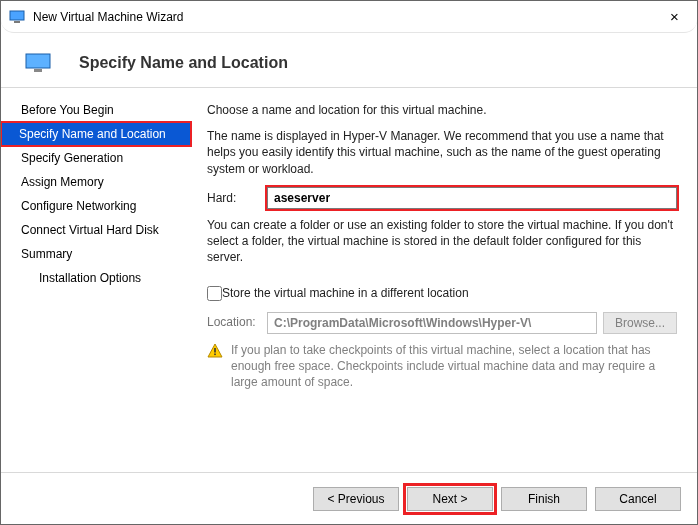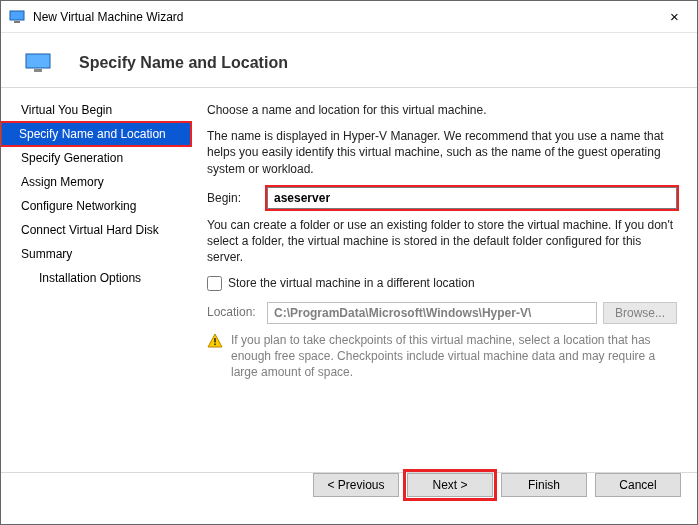--- a/index.html
+++ b/index.html
@@ -1,43 +1,43 @@
 <!DOCTYPE html>
 <html><head>
 <meta charset="utf-8">
 <style>
   * { box-sizing: border-box; }
   body { margin:0; padding:0; background:#fff; font-family: "Segoe UI", Tahoma, sans-serif; font-size:12px; color:#000; }
   .window { width:698px; height:525px; border:1px solid #666; display:flex; flex-direction:column; position:relative; }
-  .titlebar { height:32px; display:flex; align-items:center; border-bottom:1px solid #e5e5e5; }
+  .titlebar { height:32px; display:flex; align-items:center; border-bottom:1px solid #e5e5e5;border-radius:13px; }
   .titlebar .icon { width:16px; height:16px; margin:0 8px; display:inline-block; }
   .titlebar .title { flex:1; font-size:12px; }
   .titlebar .close { width:45px; text-align:center; font-size:15px; font-family: Arial, sans-serif; cursor:default; }
   .header { display:flex; align-items:center; padding:20px 0 14px 24px; border-bottom:1px solid #d9d9d9; }
   .header .bigicon { width:26px; height:20px; margin-right:28px; }
   .header h1 { margin:0; font-size:16px; font-weight:700; color:#333; }
   .body { flex:1; display:flex; overflow:hidden; }
   .sidebar { width:190px; padding-top:10px; }
   .step { padding:5px 0 5px 20px; color:#000; cursor:default; font-size:12px; }
   .step.indent { padding-left:38px; }
   .step.active { background:#0a58d4; color:#fff; outline:2px solid #ec2125; outline-offset:-1px; padding-left:18px; }
   .content { flex:1; padding:14px 20px 8px 16px; font-size:12px; color:#222; line-height:1.35; overflow:hidden; }
   .content p { margin:0 0 10px 0; }
   .row { display:flex; align-items:center; margin-bottom:8px; }
   .row label { width:60px; }
   .row input[type=text] { flex:1; border:1px solid #7a7a7a; height:22px; padding:0 6px; font-family:inherit; font-size:12px;font-weight:bold; }
   .row.name-row input { outline:2px solid #ec2125; outline-offset:0; }
-  .check { display:flex; align-items:center; gap:6px; margin:10px 0 10px 0; }
+  .check { display:flex; align-items:center; margin:20px 0 10px 0; }
   .check input { width:15px; height:15px; margin:0; }
   .row.loc label { color:#737373; }
   .row.loc input { color:#808080; border:1px solid #bfbfbf; background:#fff; }
   .browse { width:74px; height:22px; margin-left:6px; border:1px solid #c9c9c9; background:#e8e8e8; color:#808080; text-align:center; line-height:20px; font-size:12px; }
   .warn { display:flex; gap:8px; color:#808080; margin-top:8px; }
   .warn .wicon { flex:0 0 16px; margin-top:1px; }
-  .footer { height:52px; border-top:1px solid #d9d9d9; display:flex; align-items:flex-start; justify-content:flex-end; padding:0 16px; gap:8px; }
+  .footer { height:52px; border-top:1px solid #d9d9d9; display:flex; align-items:center; justify-content:flex-end; padding:0 16px; gap:8px; }
   .btn { width:86px; height:24px; border:1px solid #adadad; background:#e1e1e1; font-family:inherit; font-size:12px; cursor:default; text-align:center; line-height:22px; display:inline-block; }
   .btn.next { outline:3px solid #ec2125; outline-offset:1px; }
   svg.monitor-svg { display:block; }
 </style>
 </head>
 <body>
 
 <div class="window">
 
   <div class="titlebar">
@@ -56,36 +56,36 @@
       <svg width="26" height="20" viewBox="0 0 26 20">
         <rect x="1" y="1" width="24" height="14" fill="#5db1ff" stroke="#1a5ea8"></rect>
         <rect x="9" y="16" width="8" height="3" fill="#888"></rect>
       </svg>
     </span>
     <h1>Specify Name and Location</h1>
   </div>
 
   <div class="body">
     <div class="sidebar">
-      <div class="step">Virtual You Begin</div>
+      <div class="step">Before You Begin</div>
       <div class="step active">Specify Name and Location</div>
       <div class="step">Specify Generation</div>
       <div class="step">Assign Memory</div>
       <div class="step">Configure Networking</div>
       <div class="step">Connect Virtual Hard Disk</div>
       <div class="step">Summary</div>
       <div class="step indent">Installation Options</div>
     </div>
 
     <div class="content">
       <p>Choose a name and location for this virtual machine.</p>
       <p>The name is displayed in Hyper-V Manager. We recommend that you use a name that helps you easily identify this virtual machine, such as the name of the guest operating system or workload.</p>
 
       <div class="row name-row">
-        <label>Begin:</label>
+        <label>Hard:</label>
         <input type="text" value="aseserver" style="">
       </div>
 
       <p>You can create a folder or use an existing folder to store the virtual machine. If you don't select a folder, the virtual machine is stored in the default folder configured for this server.</p>
 
       <div class="check">
         <input type="checkbox" style="">
         <span>Store the virtual machine in a different location</span>
       </div>
 

